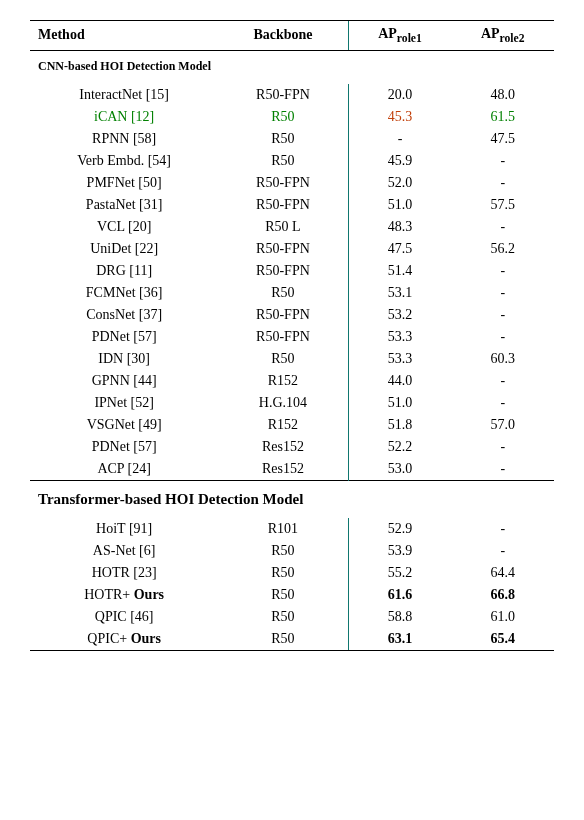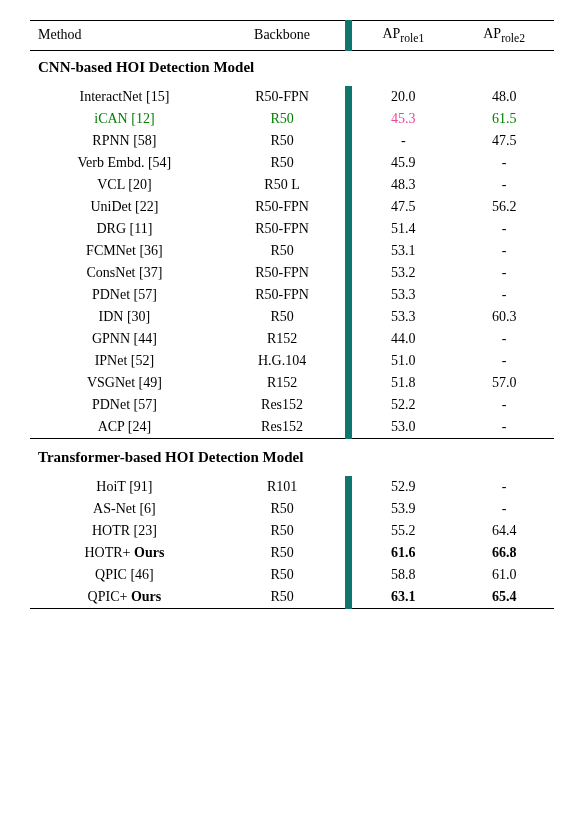--- a/index.html
+++ b/index.html
@@ -14,21 +14,21 @@
       font-family: 'Times New Roman', Times, serif;
       font-size: 14px;
       color: #000;
       padding: 20px 30px;
     }
     table {
       width: 100%;
       border-collapse: collapse;
     }
     th {
-      font-weight: normal;
+      font-weight: bold;
       padding: 5px 8px;
       text-align: center;
       border-top: 1.5px solid #000;
       border-bottom: 1px solid #000;
     }
     th.left-align {
       text-align: left;
     }
     td {
       padding: 3px 8px;
@@ -43,69 +43,81 @@
       font-size: 15px;
       padding-top: 8px;
       padding-bottom: 4px;
       text-align: left;
       border-top: 1px solid #000;
     }
     .bold {
       font-weight: bold;
     }
     .col-separator {
-      border-left: 7px solid #0f766e;
+      border-left: 1px solid #0f766e;
       margin-top: 20px;
     }
     .last-row td {
       border-bottom: 1.5px solid #000;
     }
   </style>
 </head>
 <body>
 
 <table>
   <thead>
     <tr>
       <th class="left-align">Method</th>
       <th>Backbone</th>
       <th class="col-separator">AP<sub>role1</sub></th>
       <th>AP<sub>role2</sub></th>
     </tr>
   </thead>
   <tbody id="table-body">
   <tr class="section-header">
-        <td colspan="4" style="font-weight: bold; font-size: 15px; padding-top: 8px; padding-bottom: 4px;">CNN-based HOI Detection Model</td>
+        <td colspan="4" style="font-weight: bold; font-size: 12px; padding-top: 8px; padding-bottom: 4px;">CNN-based HOI Detection Model</td>
       </tr>
       <tr>
         <td colspan="4" style="height: 4px;"></td>
       </tr>
       <tr>
         <td class="left-align">InteractNet [15]</td>
         <td>R50-FPN</td>
         <td class="col-separator">20.0</td>
         <td>48.0</td>
       </tr>
       <tr>
         <td class="left-align" style="color: rgb(0, 128, 0);">iCAN [12]</td>
         <td style="color: rgb(0, 128, 0);">R50</td>
-        <td class="col-separator" style="color: #ec4899;">45.3</td>
+        <td class="col-separator" style="color: #c2410c;">45.3</td>
         <td style="color: rgb(0, 128, 0);">61.5</td>
       </tr>
       <tr>
         <td class="left-align">RPNN [58]</td>
         <td>R50</td>
         <td class="col-separator">-</td>
         <td>47.5</td>
       </tr>
       <tr>
         <td class="left-align">Verb Embd. [54]</td>
         <td>R50</td>
         <td class="col-separator">45.9</td>
         <td>-</td>
+      </tr>
+      <tr>
+        <td class="left-align">PMFNet [50]</td>
+        <td>R50-FPN</td>
+        <td class="col-separator">52.0</td>
+        <td>-</td>
+      </tr>
+      <tr>
+        <td class="left-align">PastaNet [31]</td>
+        <td>R50-FPN</td>
+        <td class="col-separator">51.0</td>
+        <td>57.5</td>
       </tr>
       <tr>
         <td class="left-align">VCL [20]</td>
         <td>R50 L</td>
         <td class="col-separator">48.3</td>
         <td>-</td>
       </tr>
       <tr>
         <td class="left-align">UniDet [22]</td>
         <td>R50-FPN</td>

